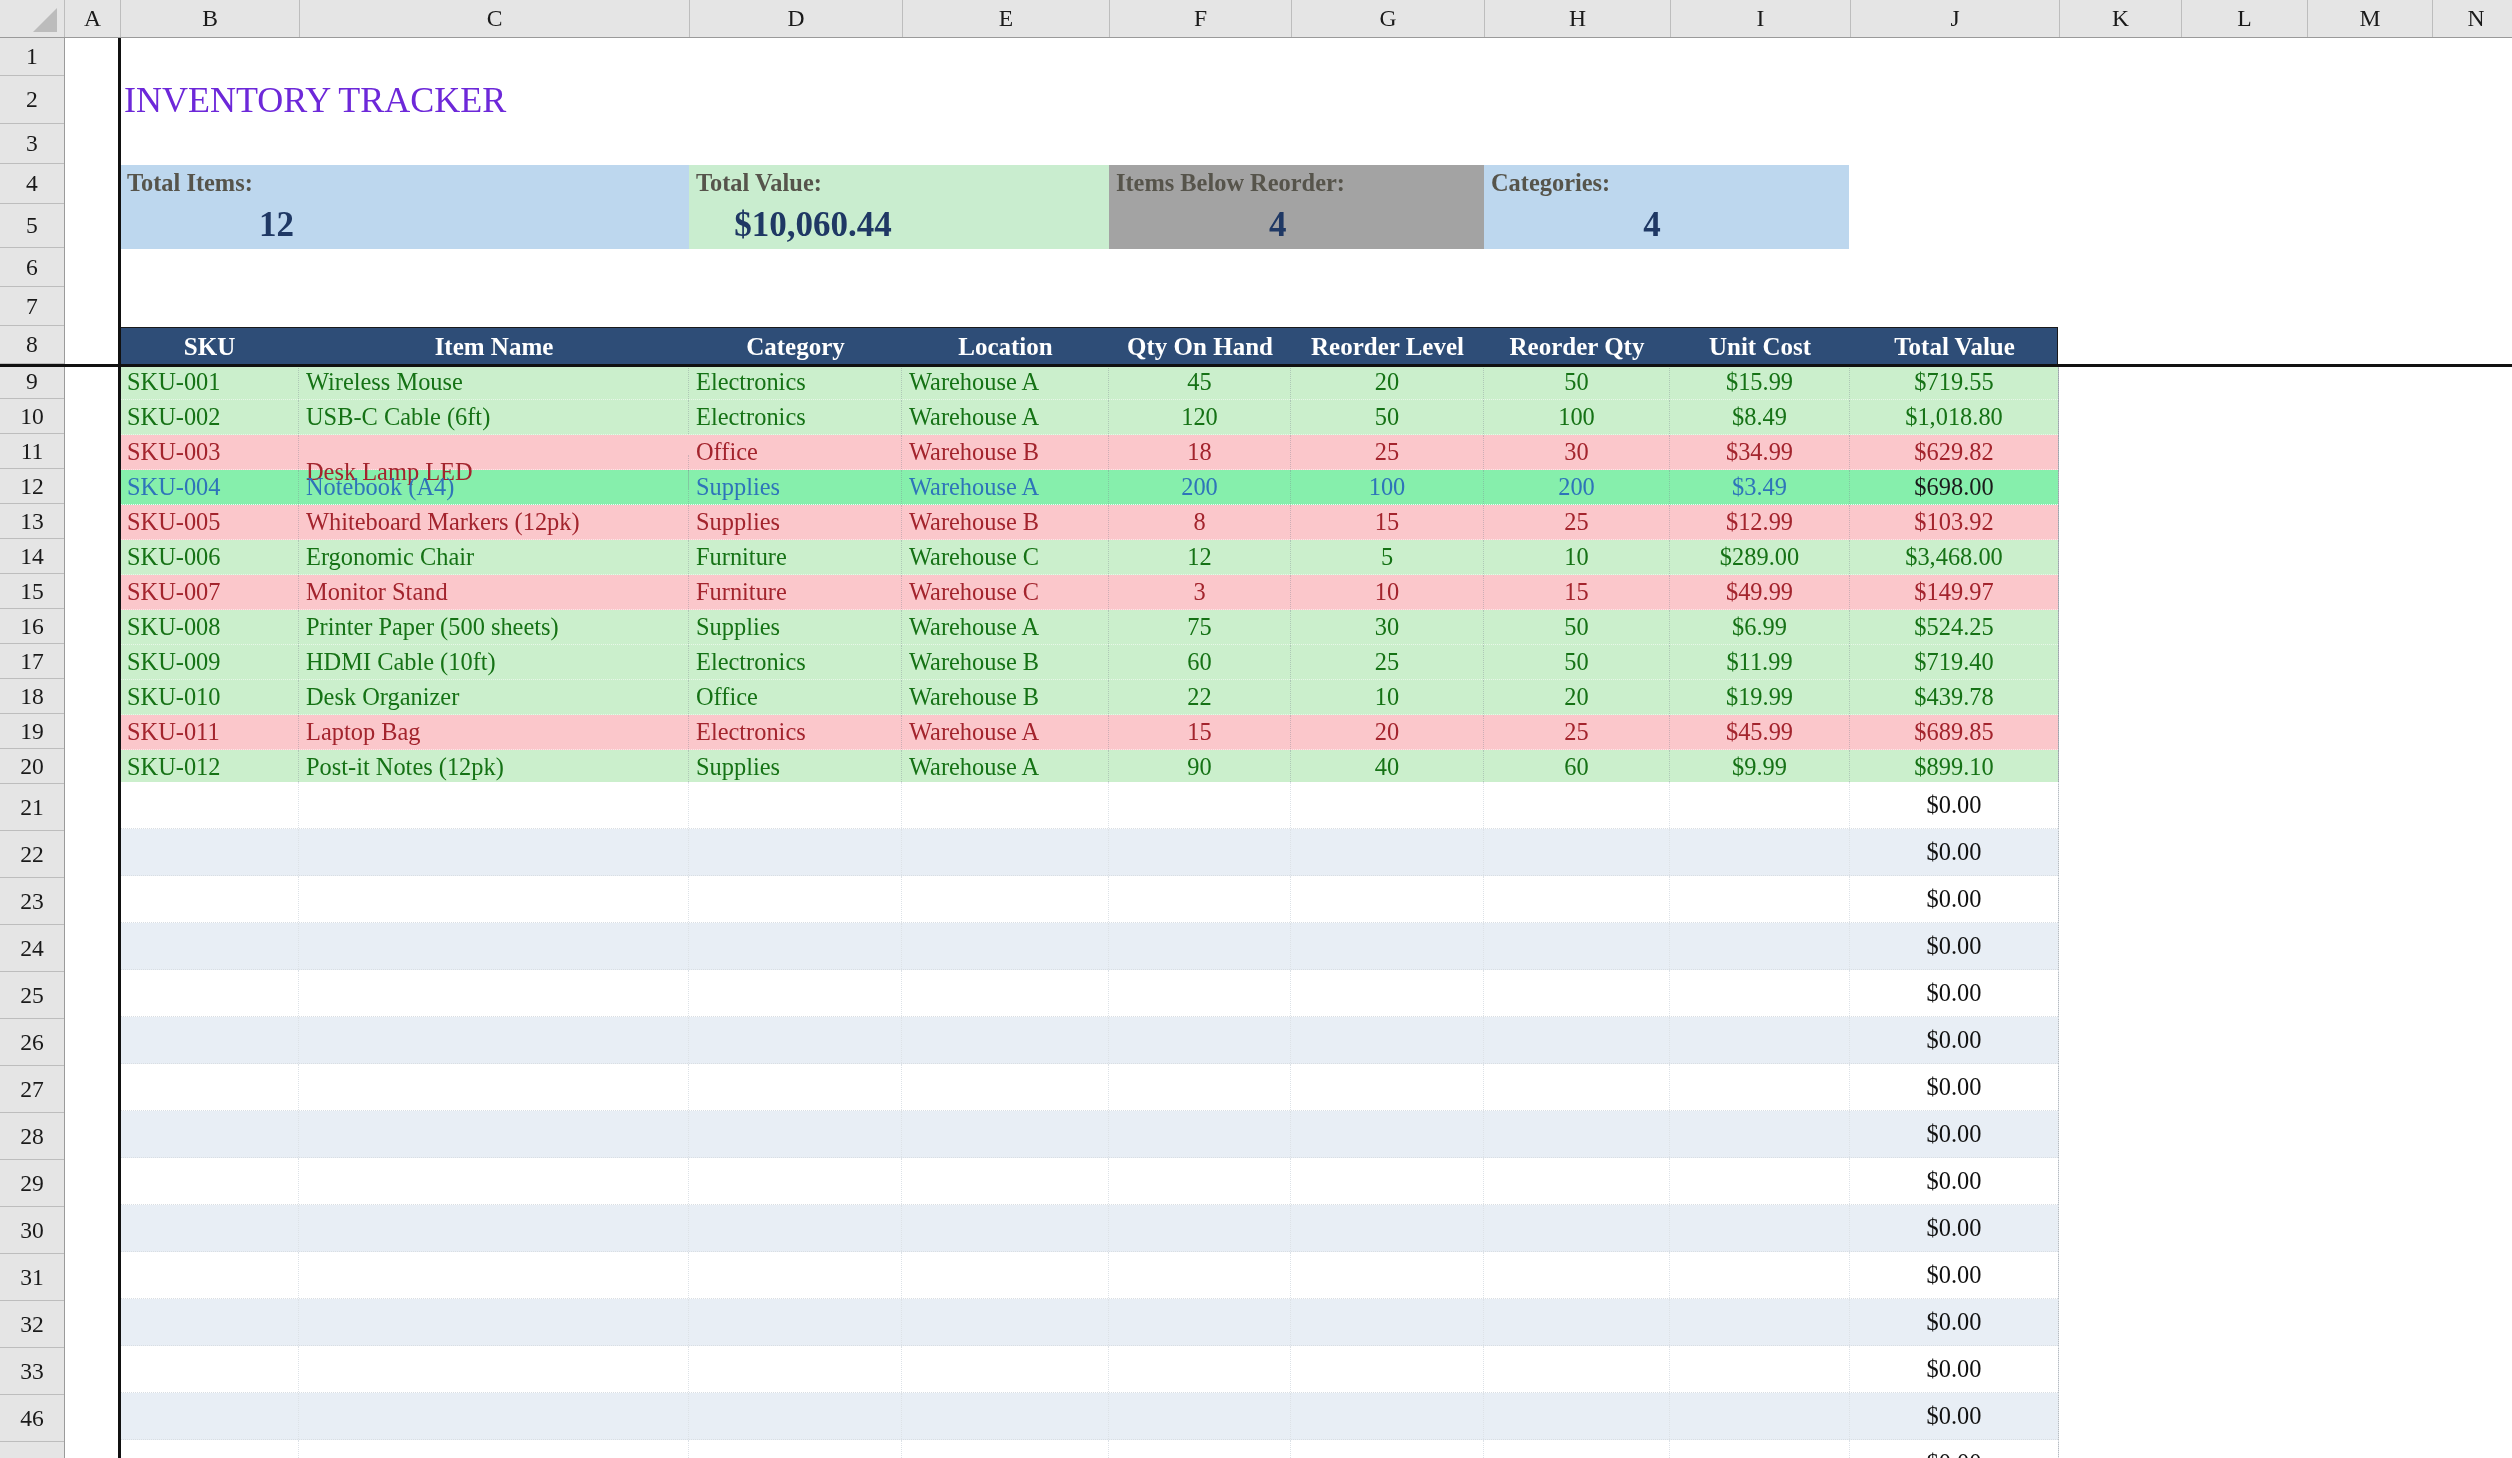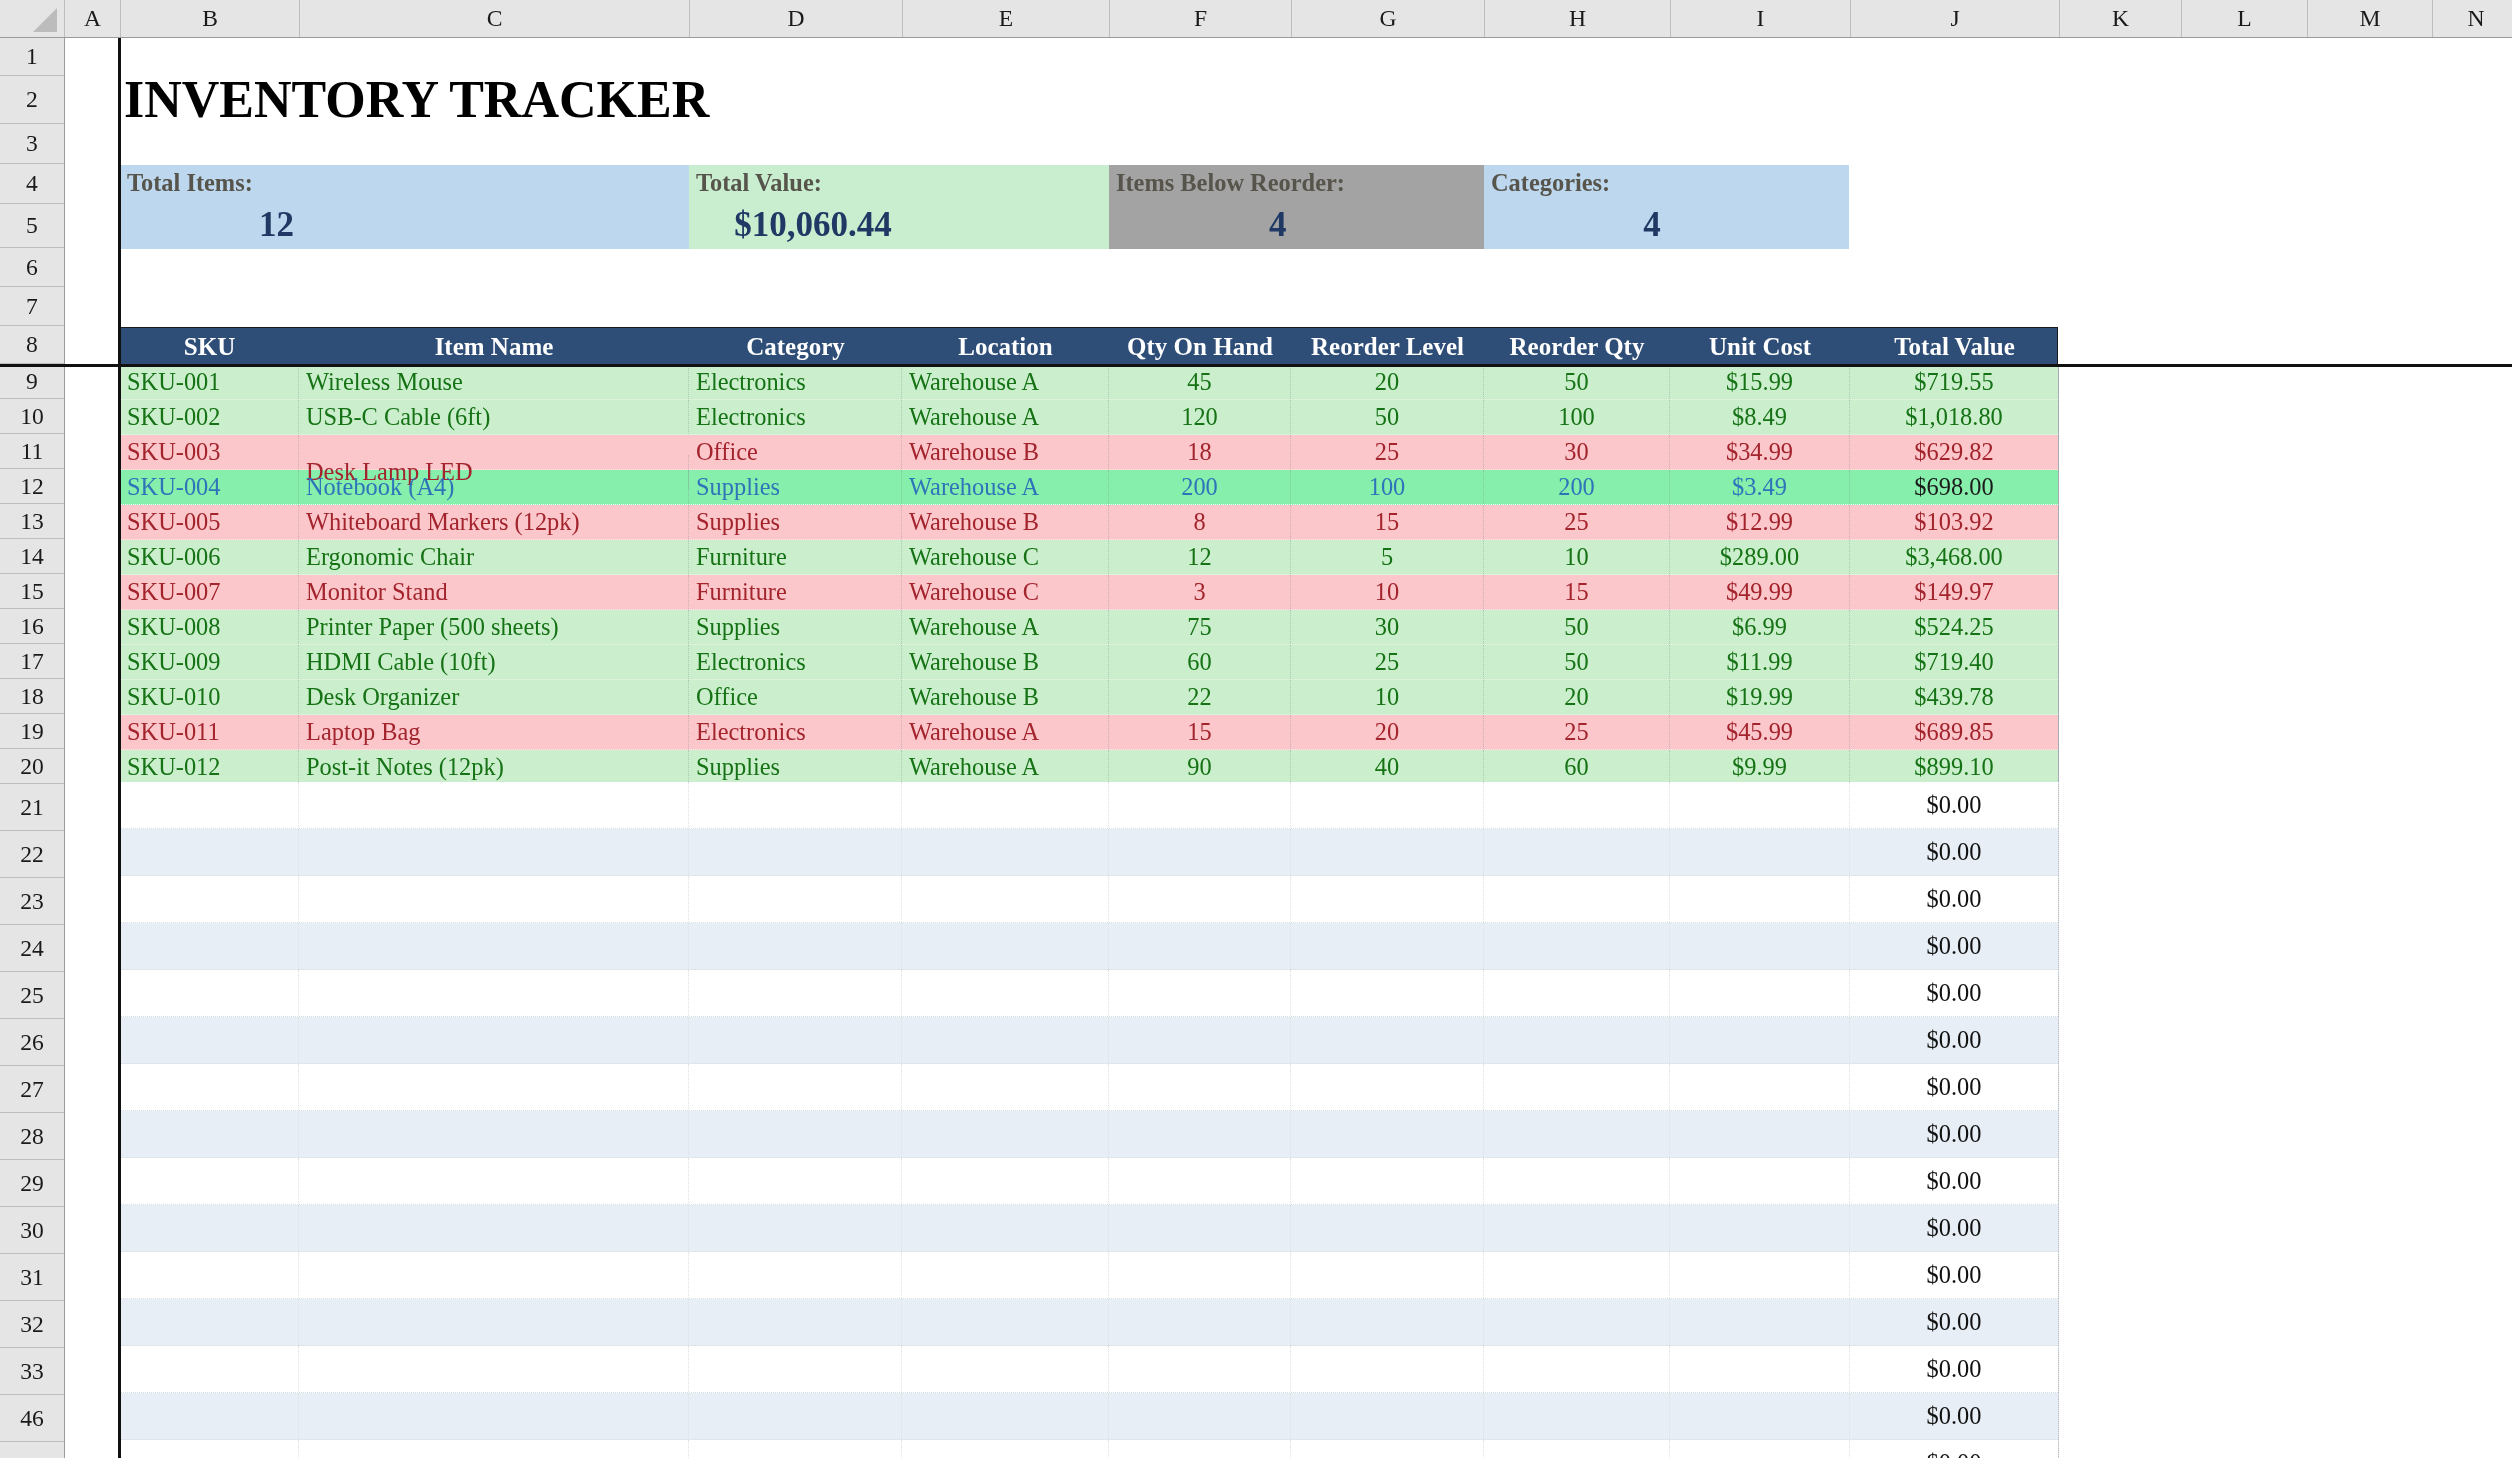--- a/index.html
+++ b/index.html
@@ -21,21 +21,21 @@
           border-right:1.7px solid #9a9a9a;box-sizing:border-box;z-index:4;}
   .gutter-cell{box-sizing:border-box;border-bottom:0.9px solid #bdbdbd;
                display:flex;align-items:center;justify-content:center;font-size:23.6px;color:#1a1a1a;}
 
   
   .freeze-v{position:absolute;left:118px;top:38px;bottom:0;width:2.6px;background:#111;z-index:6;}
   .freeze-h{position:absolute;left:0;top:364px;width:2512px;height:2.6px;background:#111;z-index:6;}
 
   
   .title{position:absolute;left:124px;top:75px;height:50px;line-height:50px;
-         font-size:52px;font-weight:bold;color:#000000;white-space:nowrap;z-index:1;}
+         font-size:36px;font-weight:normal;color:#6d28d9;white-space:nowrap;z-index:1;}
 
   
   .card{position:absolute;top:165px;height:84px;box-sizing:border-box;}
   .card-label{position:absolute;left:7px;top:4.4px;font-size:24.4px;font-weight:bold;color:#56544B;white-space:nowrap;}
   .card-value{position:absolute;bottom:4.4px;transform:translateX(-50%);
               font-size:35px;font-weight:bold;color:#1F3864;white-space:nowrap;}
 
   
   .thead{position:absolute;left:120px;top:327px;width:1938px;height:38px;display:flex;
          background:#2E4D77;border-top:1.7px solid #1a1a1a;border-right:1.7px solid #1a1a1a;

